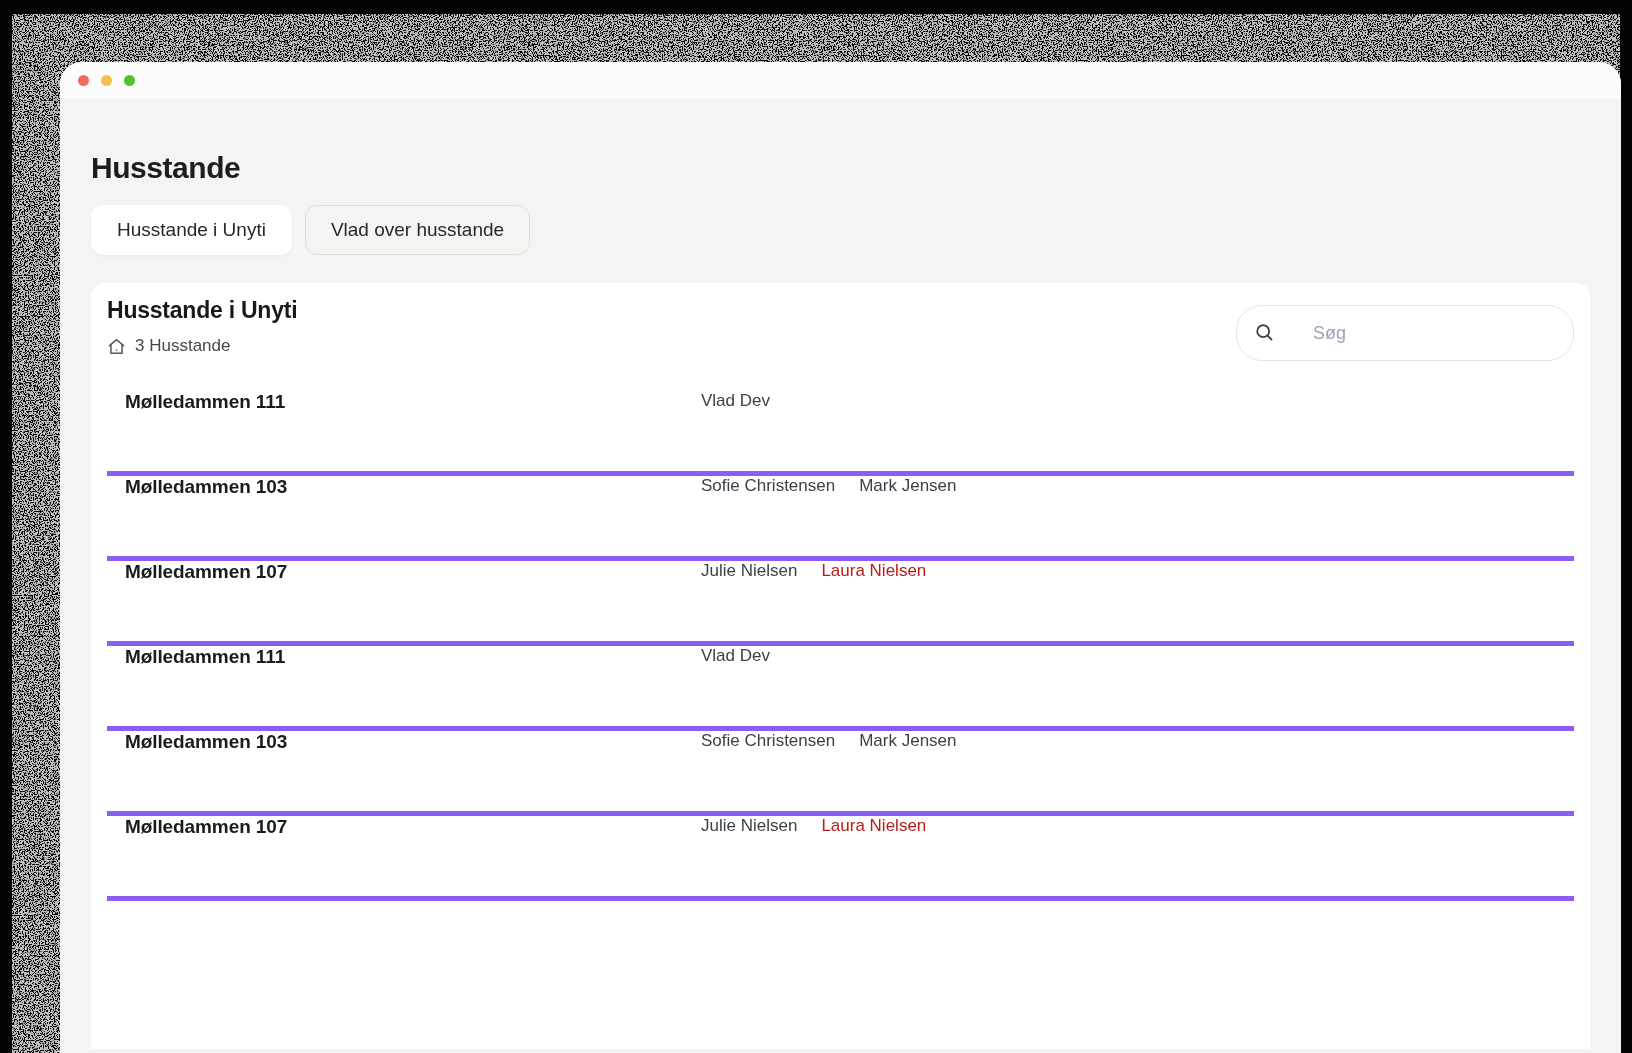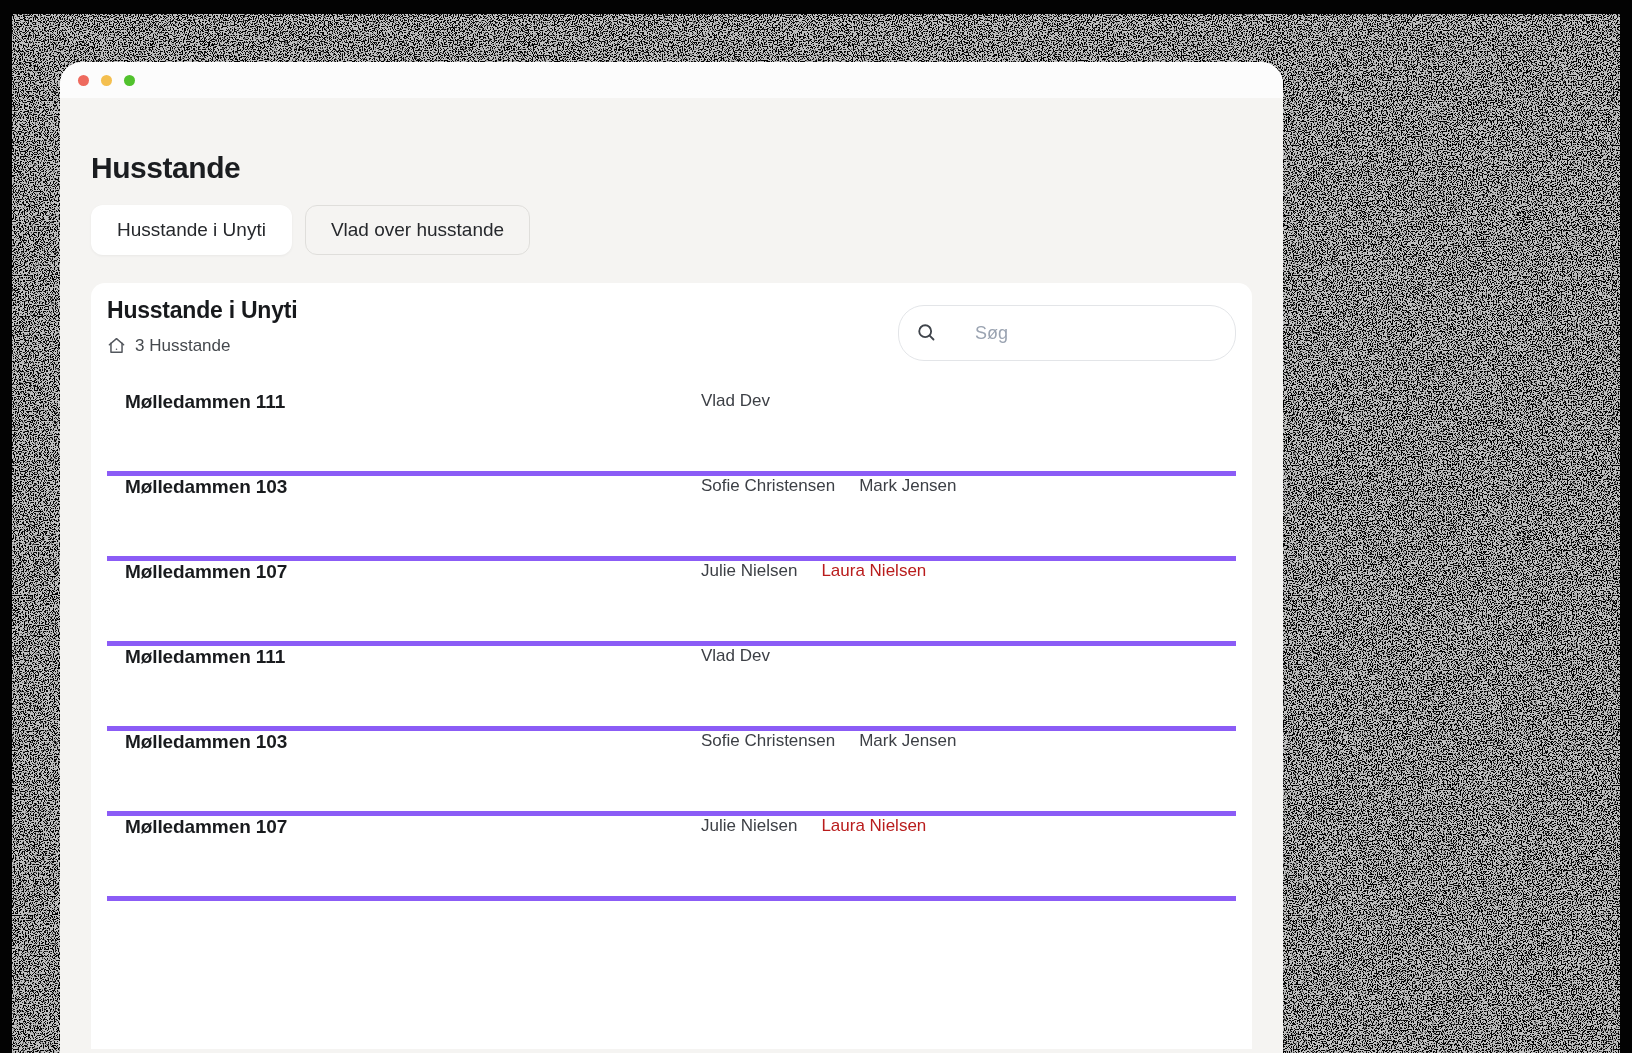--- a/index.html
+++ b/index.html
@@ -8,21 +8,21 @@
     background: #030303;
     position: relative;
     overflow: hidden;
     font-family: "Liberation Sans", sans-serif;
   }
   .noise-svg { position: absolute; left: 12px; top: 14px; }
 
   
   .window {
     position: absolute; left: 60px; top: 62px;
-    width: 1223px; height: 991px;
+    width: 1561px; height: 991px;
     background: #f5f4f2;
     border-radius: 22px 22px 0 0;
     overflow: hidden;
   }
   .titlebar {
     height: 36px; background: #fcfcfc;
     display: flex; align-items: center;
     padding-left: 18px; gap: 12px;
   }
   .light { width: 11px; height: 11px; border-radius: 50%; }
@@ -64,21 +64,21 @@
   .card-header {
     display: flex; justify-content: space-between; align-items: flex-start;
     padding: 14px 16px 0 16px;
   }
   .panel-title {
     margin: 0; font-size: 23px; font-weight: 700;
     letter-spacing: -0.01em; color: #17191c;
   }
   .panel-meta {
     margin-top: 12px;
-    display: flex; align-items: flex-start; gap: 9px;
+    display: flex; align-items: flex-end; gap: 9px;
     font-size: 17px; color: #45494e;
   }
   .panel-meta svg { display: block; }
 
   
   .search-box { position: relative; width: 338px; height: 56px; margin-top: 8px; }
   .search-box input {
     box-sizing: border-box;
     width: 100%; height: 100%;
     border: 1px solid #e3e5e8; border-radius: 26px;

